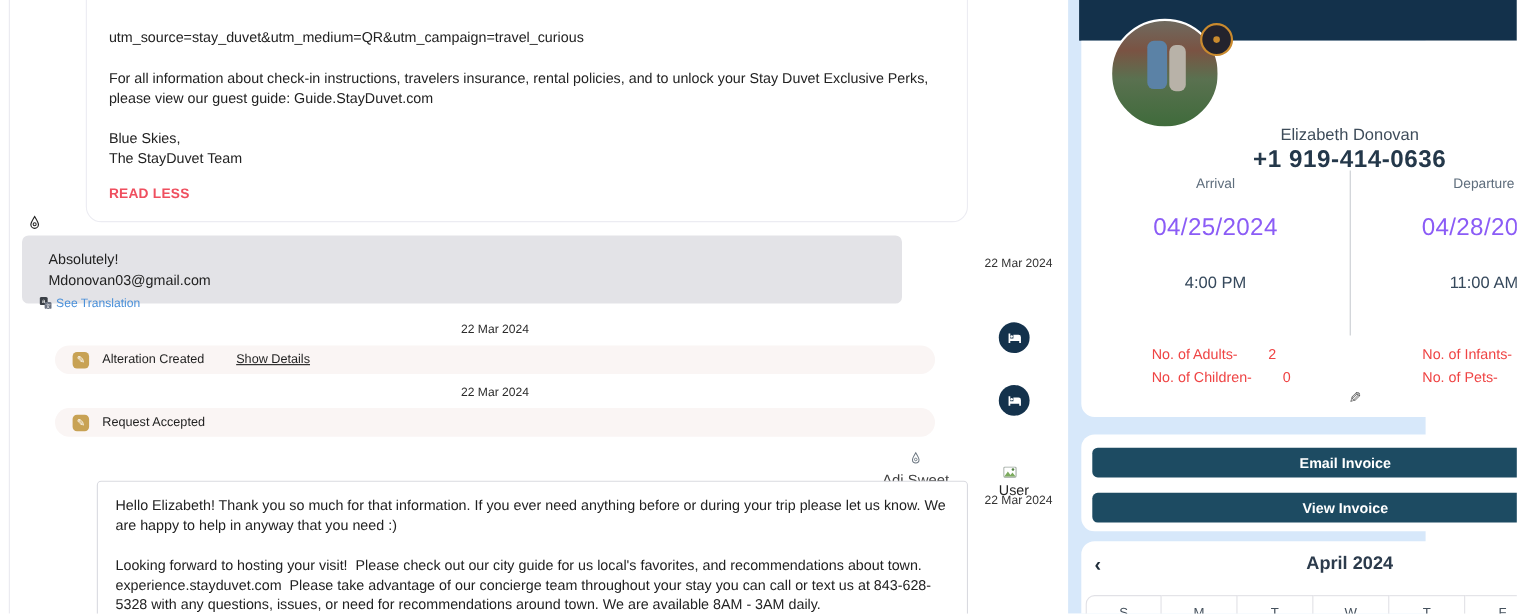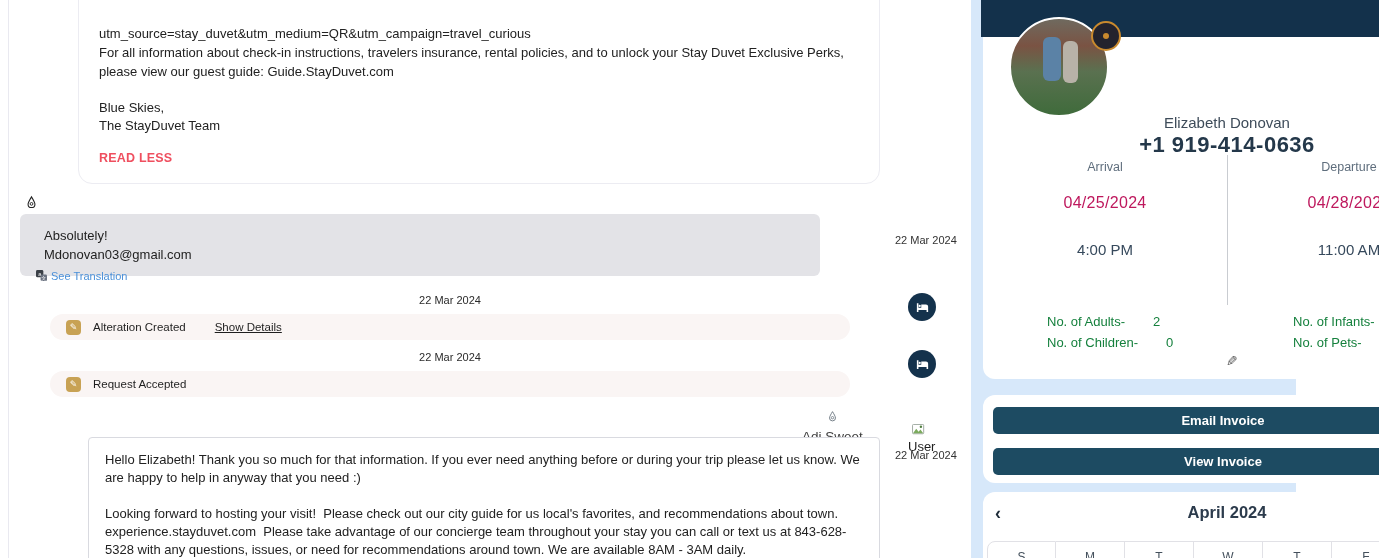--- a/index.html
+++ b/index.html
@@ -6,21 +6,21 @@
   html,body { width:1379px; height:558px; overflow:hidden; background:#fff;
               font-family:"Liberation Sans", sans-serif; }
   #app { position:relative; width:1379px; height:558px; overflow:hidden; background:#fff; }
 
   .vline-left { position:absolute; left:8px; top:0; width:1px; height:558px; background:#e9e9f0; }
 
   
   .email-card { position:absolute; left:78px; top:-20px; width:802px;
                 background:#fff; border:1px solid #ececf2; border-radius:14px;
                 padding:44px 20px 16px 20px; font-size:13px; color:#222; line-height:18px; }
-  .email-card .para { line-height:19px; }
+  .email-card .para { margin-top:18px; line-height:19px; }
   .email-card .sig  { margin-top:18px; }
   .read-less { margin-top:14px; color:#ef4f5f; font-weight:700; font-size:12.5px;
                letter-spacing:.2px; cursor:pointer; display:inline-block; }
 
   .channel-icon { position:absolute; left:24px; top:195px; width:15px; height:15px; color:#222; }
   .guest-bubble { position:absolute; left:20px; top:214px; width:800px;
                   background:#e3e3e7; border-radius:6px; padding:12px 24px;
                   font-size:13px; color:#222; line-height:19px; }
   .ts { position:absolute; font-size:11px; color:#333; }
   .see-translation { position:absolute; left:36px; top:270px; display:flex; align-items:flex-start;
@@ -70,26 +70,26 @@
            background:#23232d; border:2px solid #c98a2e; z-index:6; }
   .badge::after { content:""; position:absolute; left:10px; top:10px; width:6px; height:6px;
                   border-radius:50%; background:#c98a2e; }
   .guest-name { position:absolute; left:0; top:77px; width:488px; text-align:center;
                 font-size:15px; color:#3e4c5a; }
   .guest-phone { position:absolute; left:0; top:95px; width:488px; text-align:center;
                  font-size:22px; font-weight:600; letter-spacing:.5px; color:#24384a; }
   .col-arr, .col-dep { position:absolute; top:123px; width:244px; text-align:center; }
   .col-arr { left:0; } .col-dep { left:244px; }
   .trip-label { font-size:12.5px; color:#5f6e7d; }
-  .trip-date  { margin-top:20px; font-size:16px; color:#be185d; letter-spacing:.3px; }
+  .trip-date  { margin-top:20px; font-size:22px; color:#8b5cf6; letter-spacing:.3px; }
   .trip-time  { margin-top:29px; font-size:15px; color:#36495c; }
   .trip-divider { position:absolute; left:244px; top:118px; width:1px; height:150px; background:#c9ccd1; }
   .counts-left  { position:absolute; left:64px;  top:274px; }
   .counts-right { position:absolute; left:310px; top:274px; }
-  .count-row { display:flex; height:21px; align-items:center; font-size:13px; color:#15803d; }
+  .count-row { display:flex; height:21px; align-items:center; font-size:13px; color:#ef4444; }
   .count-val { margin-left:28px; }
   .edit-pencil { position:absolute; left:243px; top:316px; font-size:14px; color:#555;
                  cursor:pointer; transform:scaleX(-1); display:inline-block; }
 
   .invoice-card { position:absolute; left:12px; top:395px; width:480px; height:88px;
                   background:#fff; border-radius:12px; }
   .btn { position:absolute; left:10px; width:460px; height:27px; background:#1d4b62;
          border:none; border-radius:5px; color:#fff; font-size:13px; font-weight:600;
          font-family:"Liberation Sans", sans-serif; cursor:pointer; }
   .btn-email { top:12px; } .btn-view { top:53px; }

